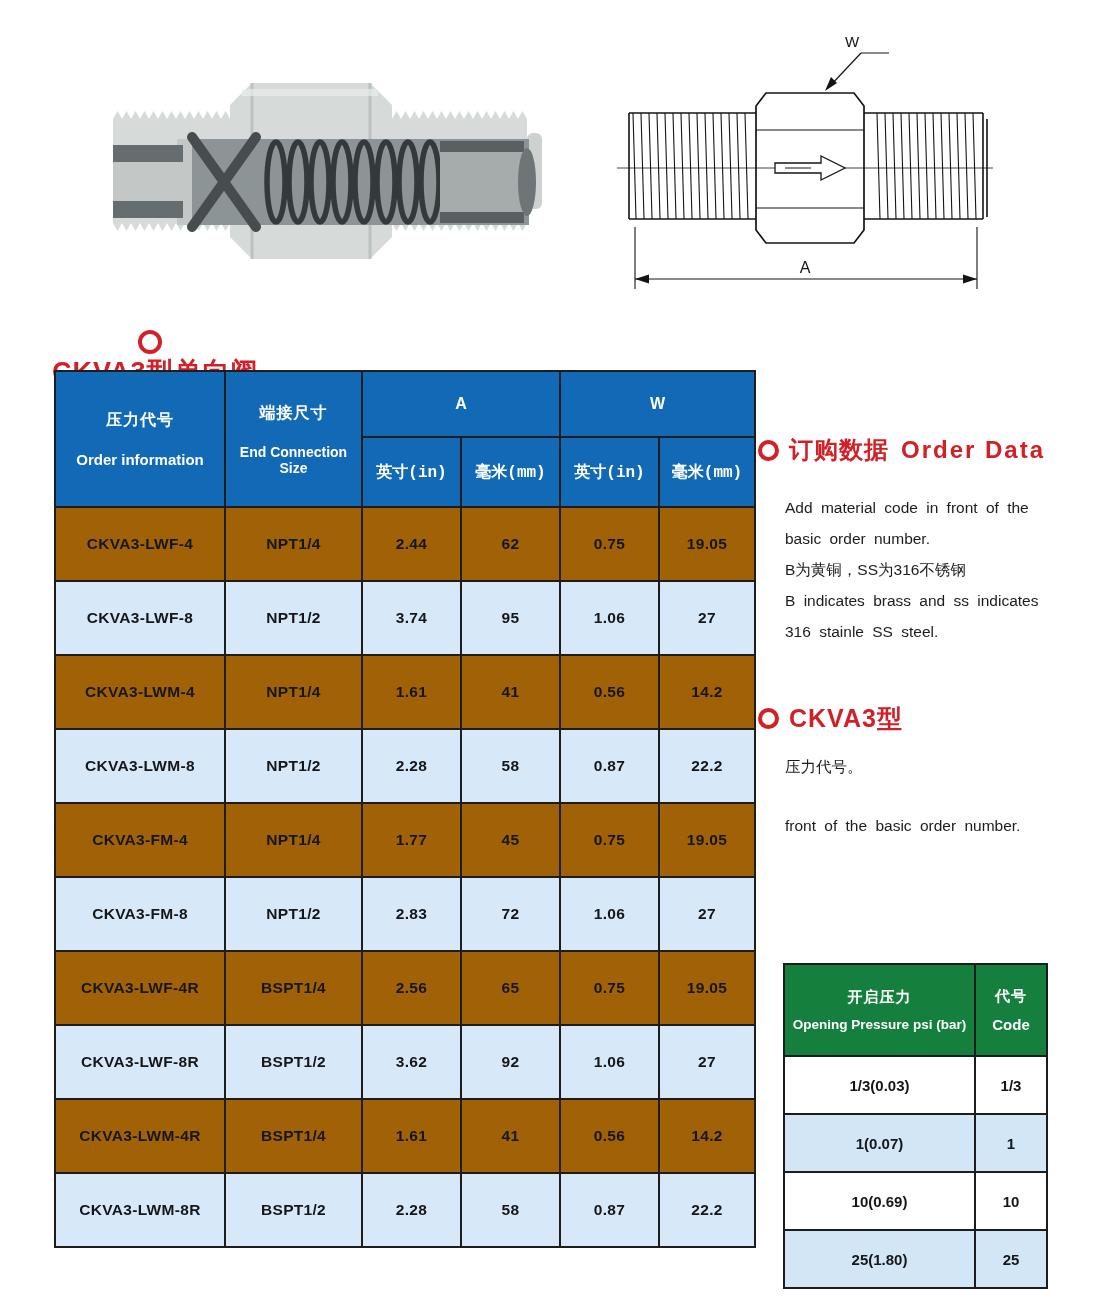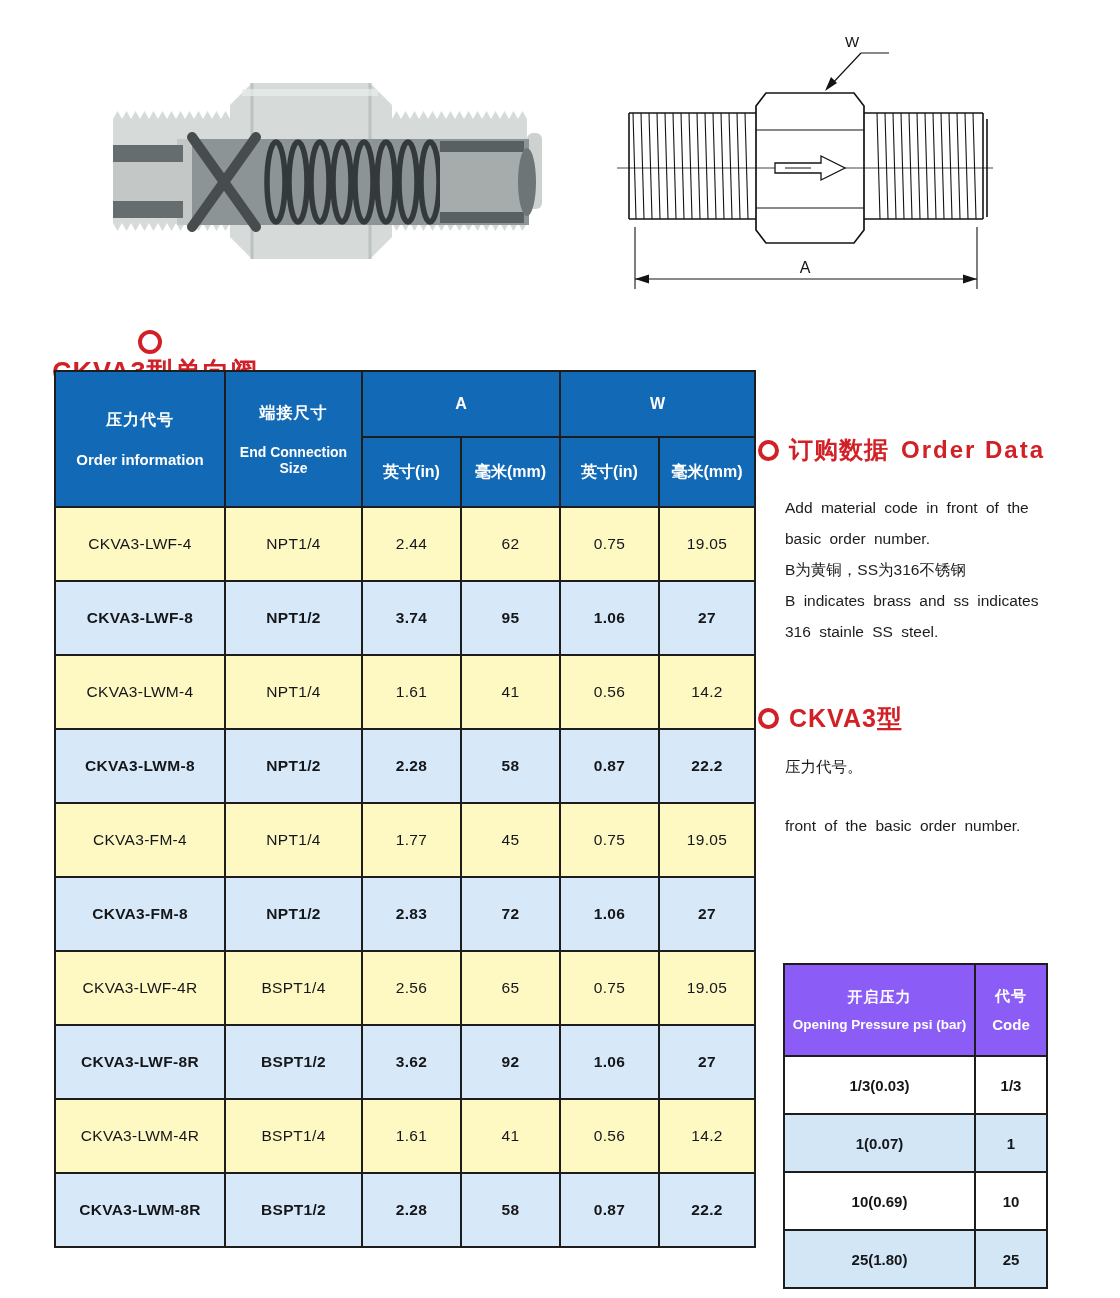--- a/index.html
+++ b/index.html
@@ -19,36 +19,36 @@
 
   
   table{border-collapse:collapse;table-layout:fixed;}
   #main-table{position:absolute;left:54px;top:370px;width:700px;}
   #main-table th,#main-table td{border:2px solid #1d1d1d;padding:0;text-align:center;vertical-align:middle;}
   #main-table th{background:#1269b5;color:#ffffff;font-weight:bold;}
   #main-table .h-zh{display:block;font-size:16px;letter-spacing:1px;}
   #main-table .h-en{display:block;font-size:15px;margin-top:20px;}
   #main-table .h-one{font-size:16px;}
   #main-table tr.hr1{height:66px;}
-  #main-table tr.hr2{height:70px;}
+  #main-table tr.hr2{height:70px;font-family:Liberation Mono, monospace;}
   #main-table tr.data{height:74px;}
-  #main-table td{font-size:15.5px;color:#15161a;font-weight:400;background:#fef9c3;letter-spacing:.3px;}
+  #main-table td{font-size:15.5px;color:#15161a;font-weight:700;background:#a16207;letter-spacing:.3px;}
   #main-table tr.alt td{background:#d7e9f8;font-weight:600;}
 
   
   .txt-block{position:absolute;color:#1b1c1e;font-size:15.5px;}
   .txt-block .ln{line-height:31px;white-space:nowrap;}
   .txt-block .en{word-spacing:4px;}
   #ckva3-block .ln{line-height:33px;}
   #ckva3-block .gap{height:26px;}
 
   
   #pressure-table{position:absolute;left:783px;top:963px;width:263px;}
   #pressure-table th,#pressure-table td{border:2px solid #1d1d1d;padding:0;text-align:center;vertical-align:middle;}
-  #pressure-table th{background:#8b5cf6;color:#ffffff;font-weight:bold;height:90px;}
+  #pressure-table th{background:#15803d;color:#ffffff;font-weight:bold;height:90px;}
   #pressure-table .h-zh{display:block;font-size:15px;letter-spacing:1px;}
   #pressure-table .h-en{display:block;font-size:13.5px;margin-top:10px;}
   #pressure-table tr.data{height:58px;}
   #pressure-table td{font-size:15px;color:#15161a;font-weight:600;background:#ffffff;}
   #pressure-table tr.alt td{background:#d3e6f6;margin-left:32px;}
 
   .drawing{position:absolute;}
 </style>
 </head>
 <body>

